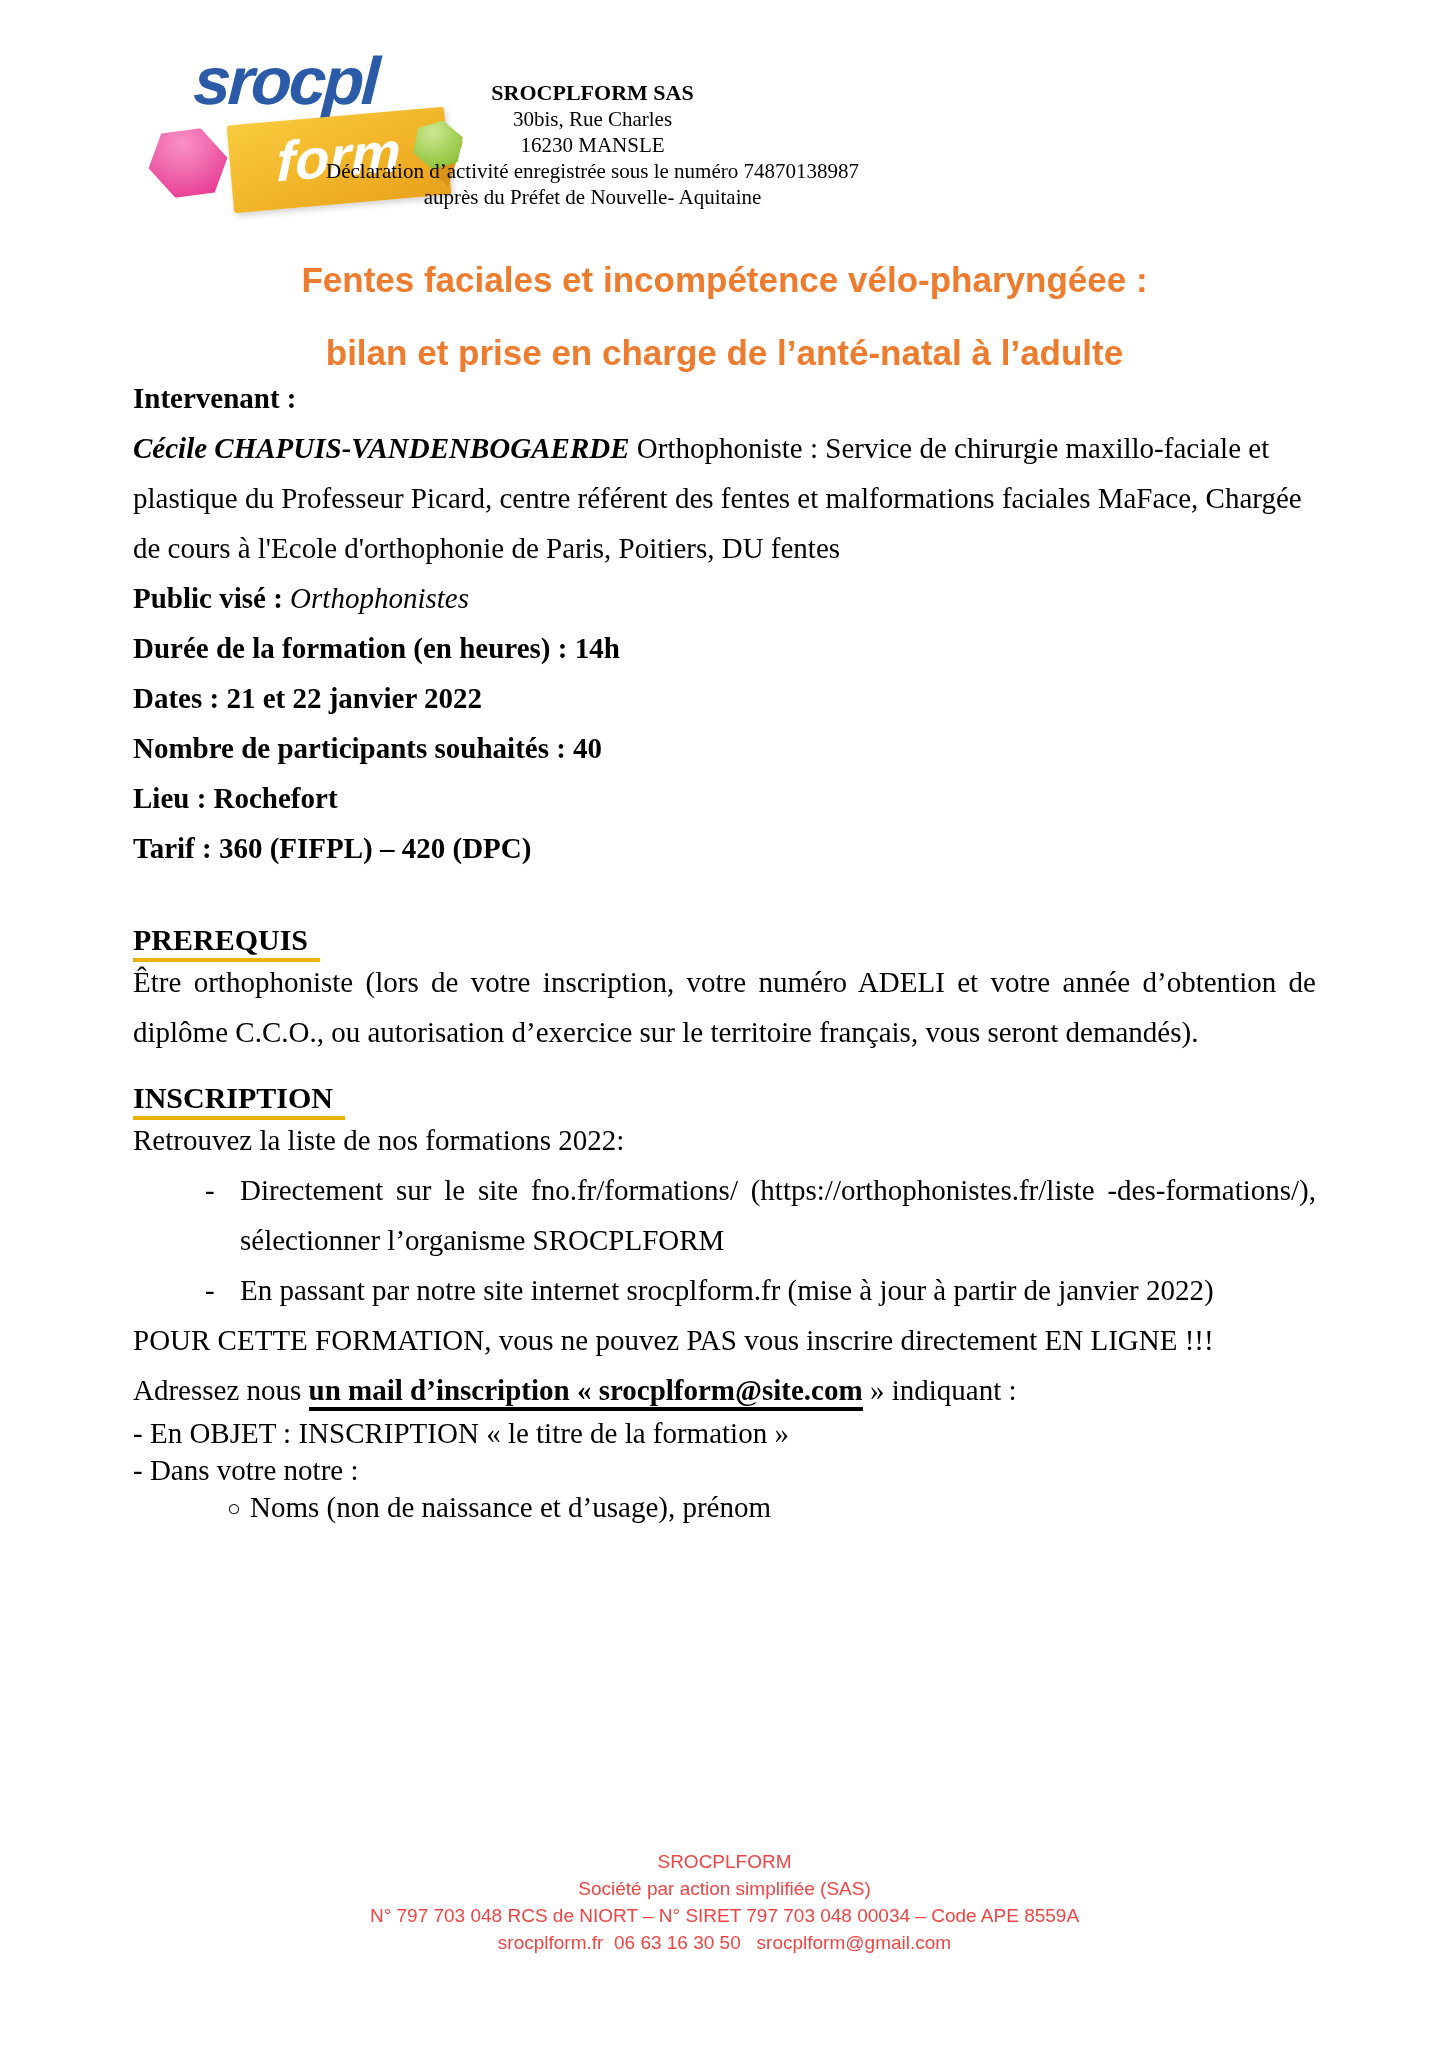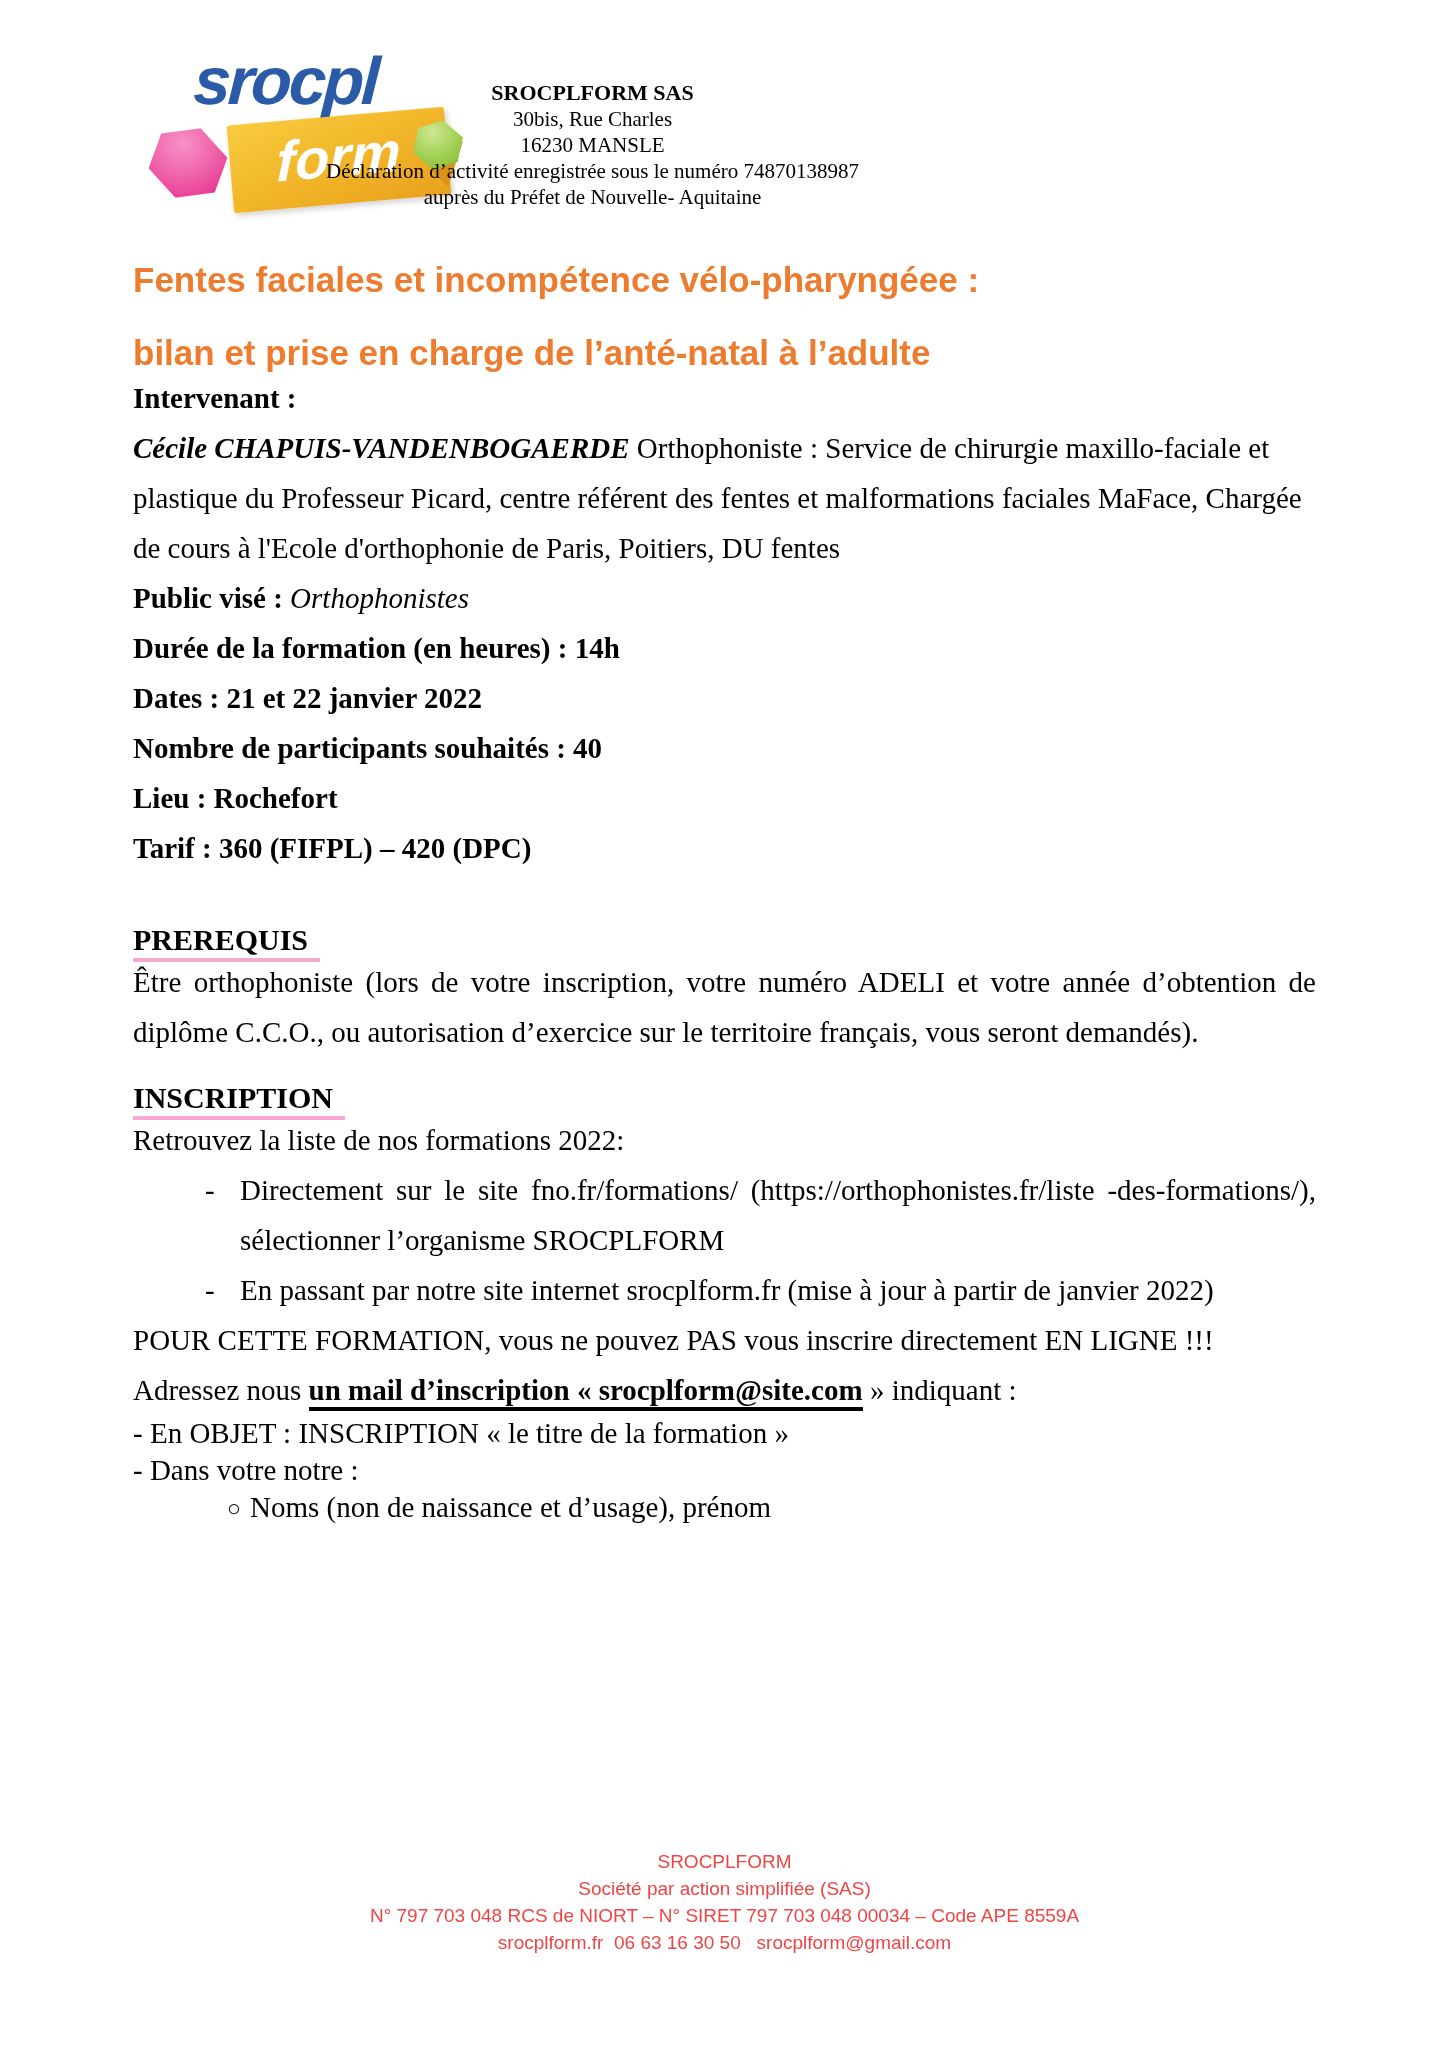--- a/index.html
+++ b/index.html
@@ -56,37 +56,37 @@
   }
   .header-text {
     position: absolute; left: 170px; top: 80px; width: 845px;
     text-align: center; font-size: 21px; line-height: 26px;
   }
   .company-name { font-weight: bold; font-size: 22px; }
 
   
   .content { padding: 0 133px; }
   .title {
-    margin: 32px 0 0; 
+    margin: 32px 0 0; text-align: center;
     font-family: "Liberation Sans", sans-serif;
     font-weight: bold; font-size: 35px; color: #ed7c2f;
   }
   .title-line2 { margin-top: 33px; }
 
   .content p { margin: 0; font-size: 29px; line-height: 50px; }
   .p-label { margin-top: 66px; font-weight: bold; }
   .p-speaker { margin-top: 10px; }
   .speaker-name { font-weight: bold; font-style: italic; }
   .p-public { margin-top: 6px; }
   .p-public strong { font-weight: bold; }
   .p-public em { font-style: italic; font-weight: normal; }
   .info { margin-top: 12px; font-weight: bold; }
 
   .section-heading { margin: 0; font-size: 30px; font-weight: bold; font-family: "Liberation Serif", serif; }
-  .section-heading .underline-text { border-bottom: 4px solid #f9a8d4; padding: 0 12px 2px 0; }
+  .section-heading .underline-text { border-bottom: 4px solid #eab308; padding: 0 12px 2px 0; }
   .h-prerequis { margin-top: 50px; }
   .p-etre { margin-top: 15px; text-align: justify; }
   .h-inscription { margin-top: 24px; }
   .p-retrouvez { margin-top: 16px; }
 
   .dash-list { list-style: none; margin: 0; padding: 0; }
   .dash-list li {
     position: relative; padding-left: 107px;
     font-size: 29px; line-height: 50px; text-align: justify;
   }

